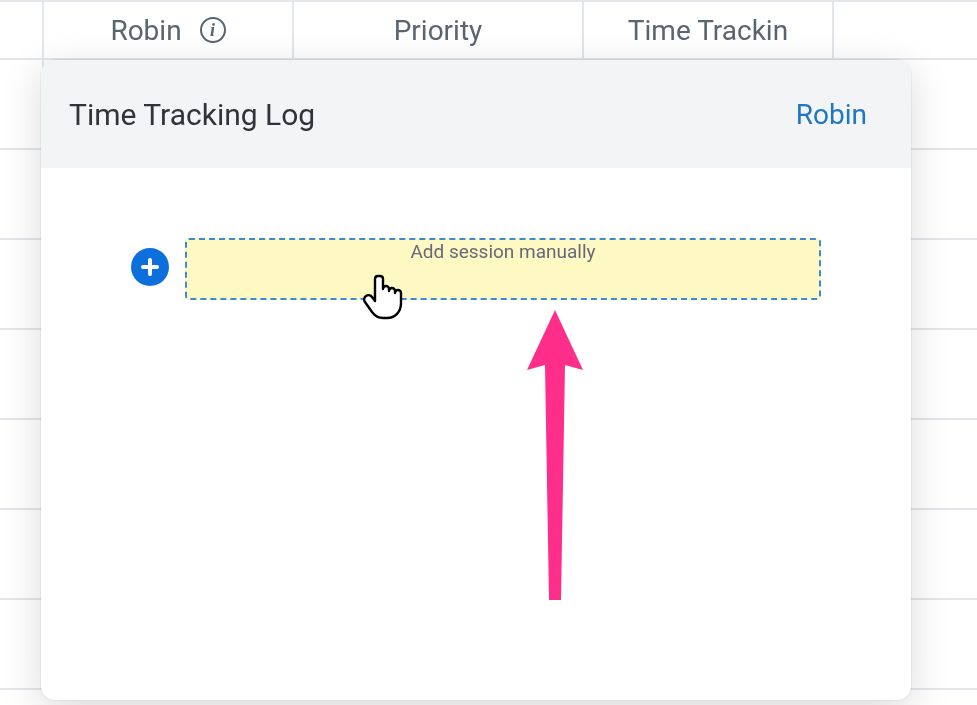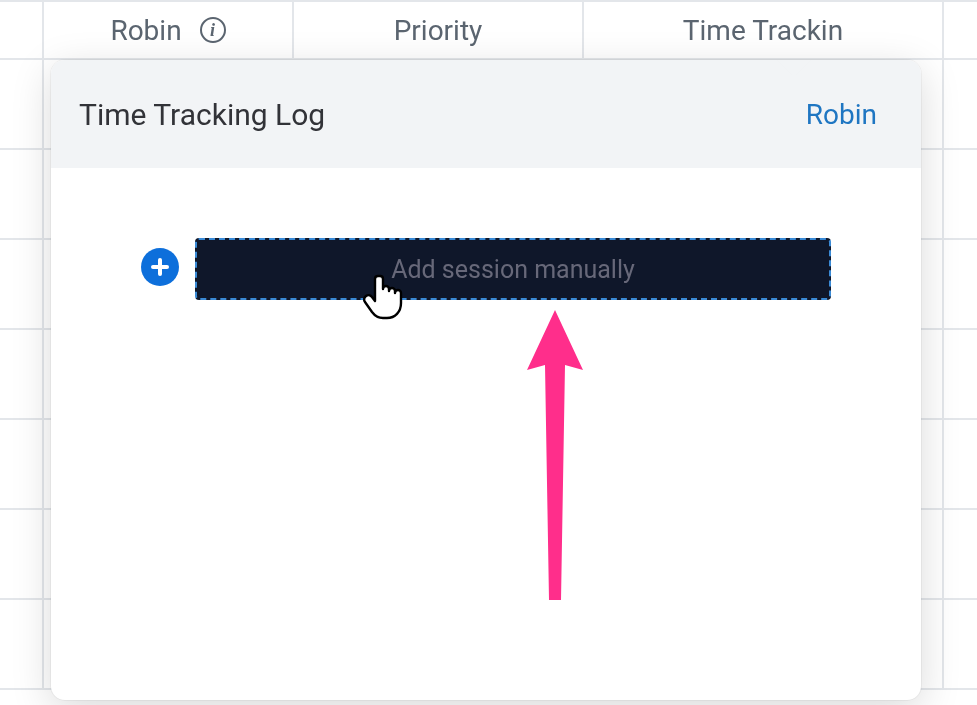--- a/index.html
+++ b/index.html
@@ -24,21 +24,21 @@
       border-bottom: 2px solid #e3e6ea;
     }
     .bg-row:first-child { height: 60px; border-top: 2px solid #e3e6ea; }
     .bg-cell {
       border-right: 2px solid #e3e6ea;
       flex: 0 0 auto;
     }
     .bg-cell.c0 { width: 44px; }
     .bg-cell.c1 { width: 250px; display: flex; align-items: center; justify-content: center; gap: 18px; }
     .bg-cell.c2 { width: 290px; display: flex; align-items: center; justify-content: center; }
-    .bg-cell.c3 { width: 360px; display: flex; align-items: center; justify-content: center; }
+    .bg-cell.c3 { width: 250px; display: flex; align-items: center; justify-content: center; }
     .bg-header-text {
       color: #5b6570;
       font-size: 28px;
       font-weight: 400;
     }
     .info-circle {
       width: 26px; height: 26px;
       border: 2px solid #5b6570;
       border-radius: 50%;
       display: inline-flex;
@@ -46,21 +46,21 @@
       color: #5b6570;
       font-style: italic;
       font-family: Georgia, serif;
       font-size: 18px;
       font-weight: 600;
     }
 
     
     .panel {
       position: absolute;
-      left: 51px;
+      left: 41px;
       top: 60px;
       width: 870px;
       height: 640px;
       background: #fff;
       border-radius: 14px;
       box-shadow: 0 10px 40px rgba(0,0,0,0.15), 0 0 0 1px rgba(0,0,0,0.04);
       overflow: hidden;
     }
     .panel-arrow {
       position: absolute;
@@ -109,25 +109,25 @@
       flex: 0 0 auto;
       margin-top: 10px;
       cursor: pointer;
     }
     .add-box {
       flex: 1 1 auto;
       border: 2px dashed #3a8ad6;
       border-radius: 4px;
       height: 62px;
       display: flex;
-      align-items: center;
+      align-items: flex-start;
       justify-content: center;
       color: #676879;
-      font-size: 25px;
-      background: #0f172a;
+      font-size: 19px;
+      background: #fef9c3;
       cursor: pointer;
     }
 
     
     .cursor-overlay {
       position: absolute;
       left: 362px;
       top: 268px;
       pointer-events: none;
     }

